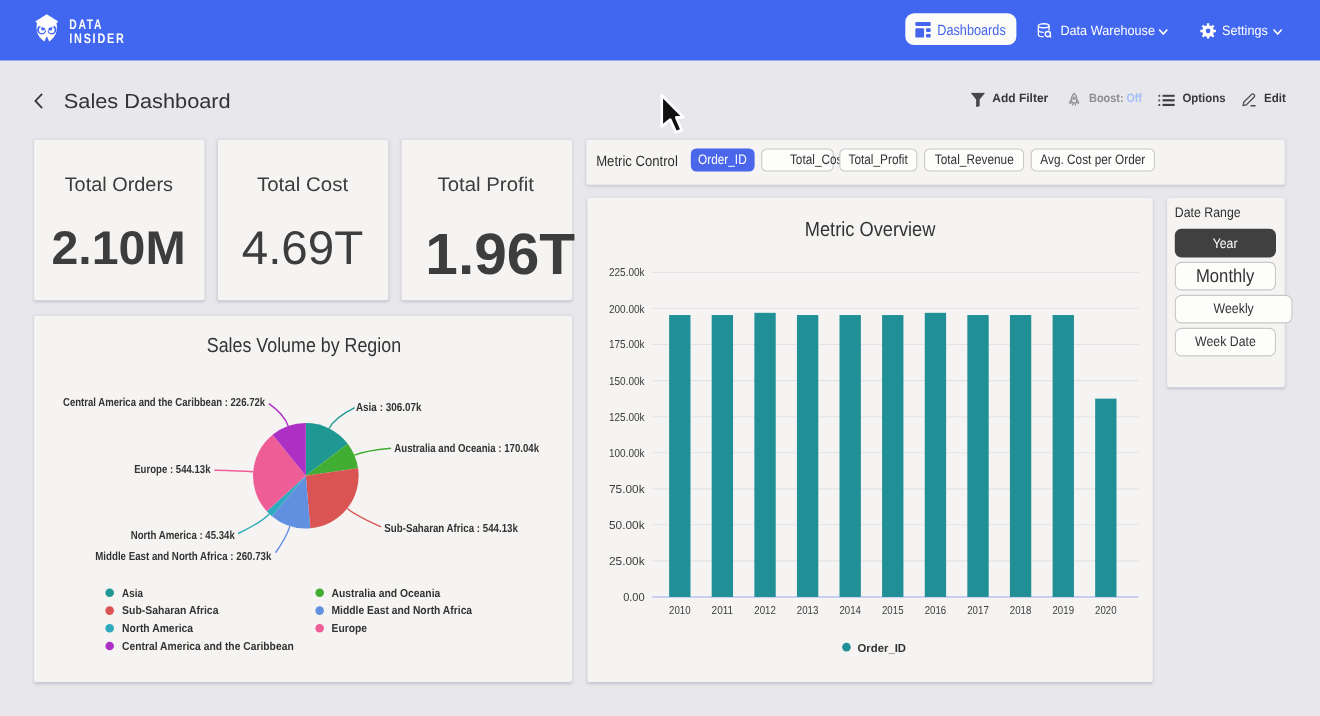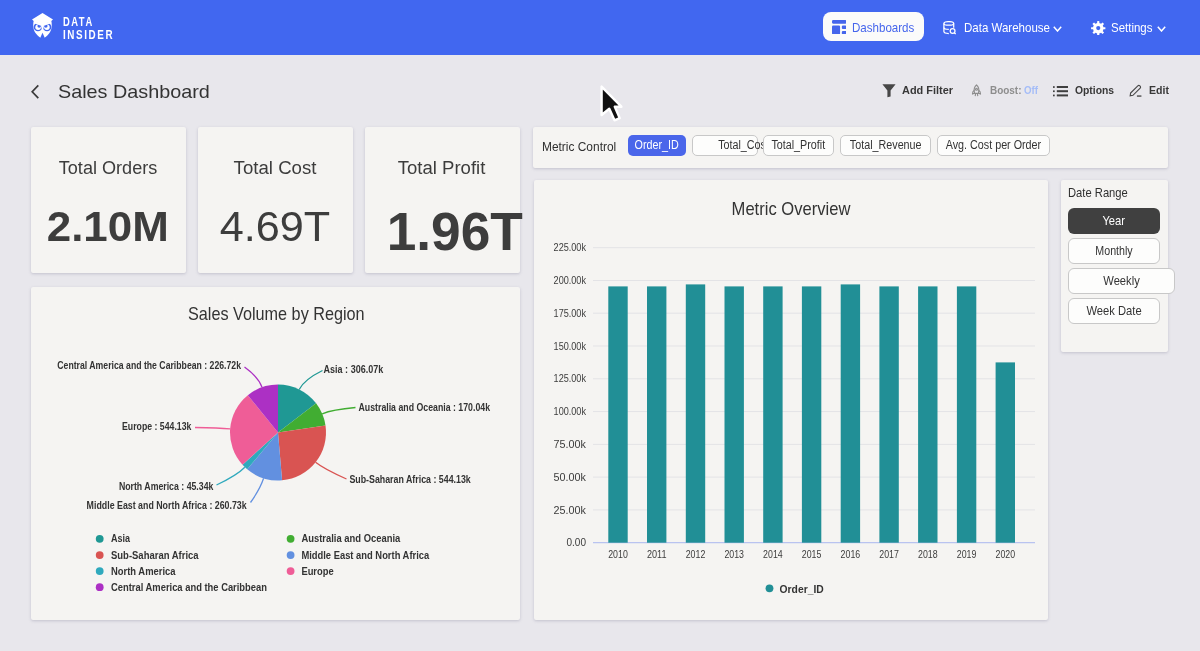--- a/index.html
+++ b/index.html
@@ -192,21 +192,21 @@
 <text x="471.3" y="378.1" text-anchor="middle" font-size="10.5" fill="#3c3c3c" textLength="19.6" lengthAdjust="spacingAndGlyphs">2020</text>
 <text x="257" y="34.5" text-anchor="middle" font-size="18.5" fill="#333" textLength="118.8" lengthAdjust="spacingAndGlyphs">Metric Overview</text>
 <circle cx="235.5" cy="408.3" r="3.9" fill="#218f96"></circle>
 <text x="245.6" y="413.1" font-size="10.5" font-weight="bold" fill="#333" textLength="44.1" lengthAdjust="spacingAndGlyphs">Order_ID</text>
 </svg></div>
 <div class="card" style="left:1061px;top:180px;width:107px;height:172px;"></div>
 <div style="position:absolute;top:187.1px;font-size:12.6px;font-weight:400;color:#2f2f2f;line-height:1;white-space:nowrap;left:1068.4px;transform-origin:0 50%;transform:scaleX(0.890);">Date Range</div>
 <div class="bbtn" style="left:1068px;top:208.2px;width:92.3px;height:25.7px;background:#404040;border-radius:6px;font-size:12.6px;">
     <span style="transform:scaleX(0.89)">Year</span>
   </div>
-<div class="btn" style="left:1068px;top:238.3px;width:92.3px;height:25.7px;border-radius:6px;font-size:12px;">
+<div class="btn" style="left:1068px;top:238.3px;width:92.3px;height:25.7px;border-radius:6px;font-size:17px;">
     <span style="transform:scaleX(0.89)">Monthly</span>
   </div>
 <div class="btn" style="left:1068px;top:268.3px;width:107px;height:25.7px;border-radius:6px;font-size:12.6px;">
     <span style="transform:scaleX(0.89)">Weekly</span>
   </div>
 <div class="btn" style="left:1068px;top:298.4px;width:92.3px;height:25.7px;border-radius:6px;font-size:12.6px;">
     <span style="transform:scaleX(0.89)">Week Date</span>
   </div>
 <svg style="position:absolute;left:598px;top:84px;" width="28" height="41" viewBox="0 0 28 41">
 <path d="M3.6,2.6 L3.6,31 L11.3,24.7 L16.5,36.3 L21.7,34.1 L16.8,22.7 L23.4,22.7 Z" fill="#111" stroke="#fff" stroke-width="2.4" stroke-linejoin="round"></path>

